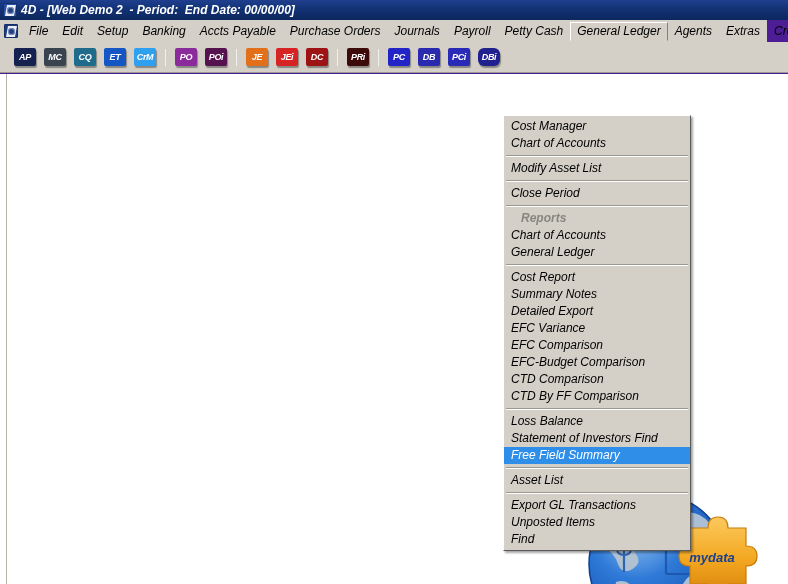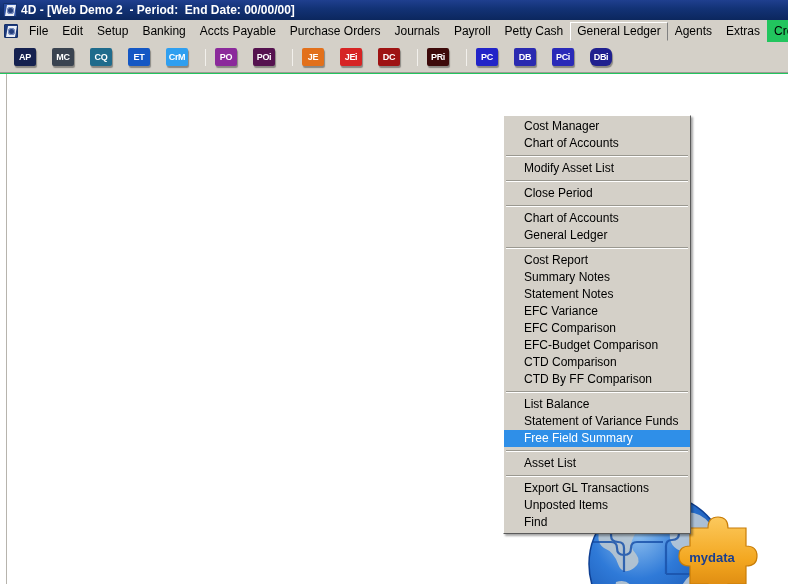--- a/index.html
+++ b/index.html
@@ -6,21 +6,22 @@
   html, body {
     margin: 0; padding: 0;
     width: 788px; height: 584px;
     overflow: hidden;
     font-family: "Liberation Sans", sans-serif;
     background: #ffffff;
   }
   #app {
     position: relative;
     width: 788px; height: 584px;
-    background: #22c55e;
+    background: #4c1d95;
+    font-style: italic;
   }
 
   
   #titlebar {
     position: absolute; left: 0; top: 0;
     width: 788px; height: 20px;
     background: linear-gradient(to bottom, #1f3f8f 0%, #123275 45%, #0c275e 100%);
     display: flex; align-items: center;
     padding-left: 3px;
   }
@@ -94,21 +95,21 @@
   #toolbar {
     position: absolute; left: 0; top: 42px;
     width: 788px; height: 31px;
     background: #d4d0c8;
     display: flex; align-items: center;
     padding-left: 14px;
     border-bottom: 1px solid #9d9a93;
   }
   .tb-btn {
     width: 22px; height: 18px;
-    margin-right: 16px;
+    margin-right: 8px;
     border-radius: 2px;
     color: #ffffff;
     font-size: 9px;
     font-weight: bold;
     display: flex; align-items: center; justify-content: center;
     font-family: "Liberation Sans", sans-serif;
     position: relative;
     box-shadow: 1px 2px 1px rgba(0,0,0,0.35);
     letter-spacing: -0.3px;
     cursor: default;
@@ -158,21 +159,21 @@
     box-shadow: 2px 2px 2px rgba(0,0,0,0.35);
     padding: 2px 0 2px 0;
     z-index: 40;
   }
   .mi {
     position: relative;
     height: 17px;
     line-height: 17px;
     font-size: 12px;
     color: #000000;
-    padding-left: 20px;
+    padding-left: 7px;
     padding-right: 14px;
     white-space: nowrap;
     cursor: default;
   }
   .mi.selected {
     background: #2f8fe8;
     color: #ffffff;
   }
   .mi.header {
     color: #878780;
@@ -291,34 +292,35 @@
     </svg>
 
     <div id="dropdown">
         <div class="mi"><span>Cost Manager</span></div>
         <div class="mi"><span>Chart of Accounts</span></div>
         <div class="mi-sep"></div>
         <div class="mi"><span>Modify Asset List</span></div>
         <div class="mi-sep"></div>
         <div class="mi"><span>Close Period</span></div>
         <div class="mi-sep"></div>
+        <div class="mi header"><span>Reports</span></div>
         <div class="mi"><span>Chart of Accounts</span></div>
         <div class="mi"><span>General Ledger</span></div>
         <div class="mi-sep"></div>
         <div class="mi"><span>Cost Report</span></div>
         <div class="mi"><span>Summary Notes</span></div>
-        <div class="mi"><span>Statement Notes</span></div>
+        <div class="mi"><span>Detailed Export</span></div>
         <div class="mi"><span>EFC Variance</span></div>
         <div class="mi"><span>EFC Comparison</span></div>
         <div class="mi"><span>EFC-Budget Comparison</span></div>
         <div class="mi"><span>CTD Comparison</span></div>
         <div class="mi"><span>CTD By FF Comparison</span></div>
         <div class="mi-sep"></div>
-        <div class="mi"><span>List Balance</span></div>
-        <div class="mi"><span>Statement of Variance Funds</span></div>
+        <div class="mi"><span>Loss Balance</span></div>
+        <div class="mi"><span>Statement of Investors Find</span></div>
         <div class="mi selected"><span>Free Field Summary</span></div>
         <div class="mi-sep"></div>
         <div class="mi"><span>Asset List</span></div>
         <div class="mi-sep"></div>
         <div class="mi"><span>Export GL Transactions</span></div>
         <div class="mi"><span>Unposted Items</span></div>
         <div class="mi"><span>Find</span></div>
       </div>
   </div>
 </div>

